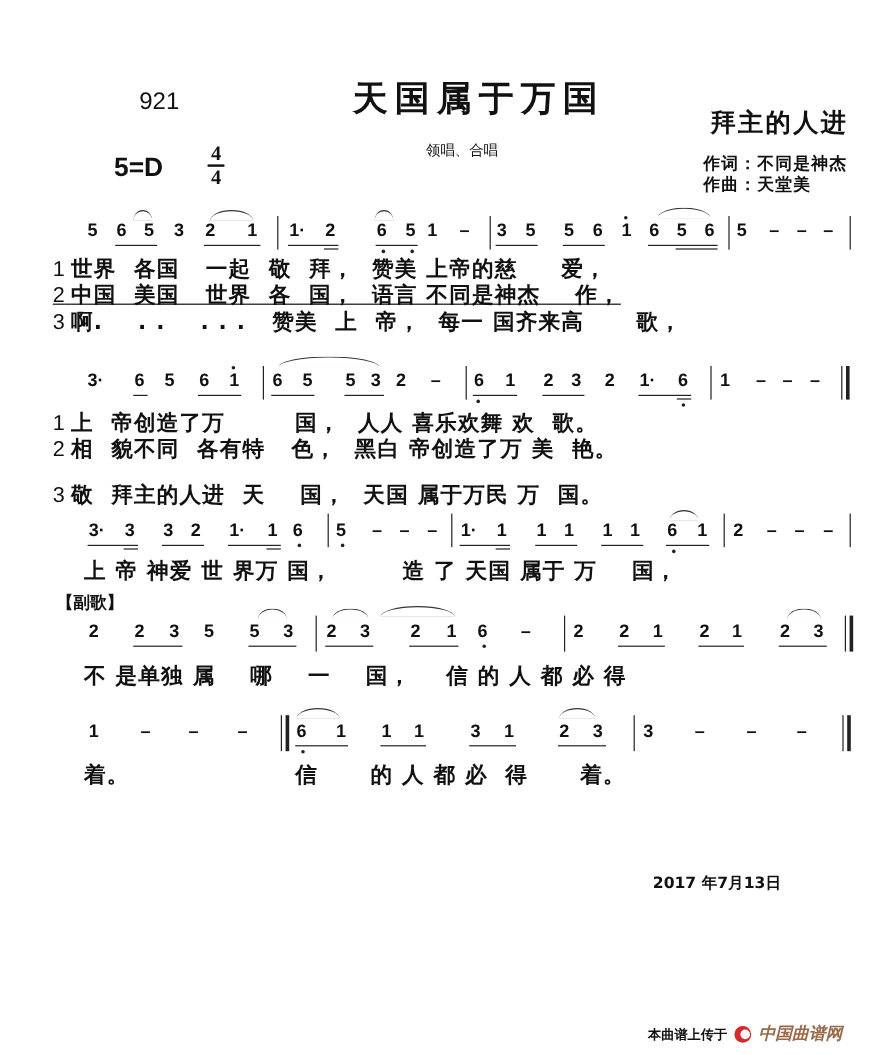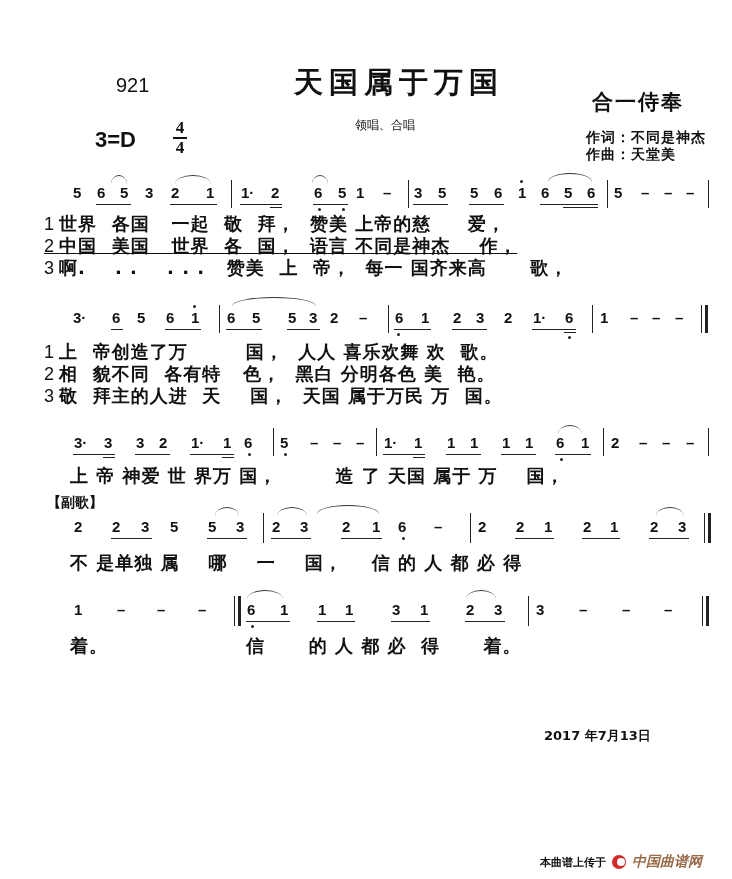--- a/index.html
+++ b/index.html
@@ -24,22 +24,22 @@
   .date{font-weight:bold;font-size:13px;}
   .footer{font-size:11px;font-weight:bold;}
   .logo{font-weight:bold;font-style:italic;font-size:14px;}
 </style>
 </head>
 <body>
 
 <div class="abs song-no" style="left:116px;top:74px;">921</div>
 <div class="abs title" style="left:294px;top:63px;">天国属于万国</div>
 <div class="abs sub" style="left:355px;top:117px;">领唱、合唱</div>
-<div class="abs perf" style="left:592px;top:88px;">合一侍奉</div>
-<div class="abs key" style="left:95px;top:127px;"><b>3=D</b></div>
+<div class="abs perf" style="left:592px;top:88px;">拜主的人进</div>
+<div class="abs key" style="left:95px;top:127px;"><b>5=D</b></div>
 <div class="abs ts" style="left:173px;top:120px;">
   <div>4</div>
   <div style="border-top:2px solid #111;width:14px;margin:1px auto;"></div>
   <div>4</div>
 </div>
 <div class="abs credit" style="left:586px;top:129px;">作词：不同是神杰</div>
 <div class="abs credit" style="left:586px;top:146px;text-align:right;">作曲：天堂美</div>
 
 <div>
   <div class="slur" style="left:111px;top:175px;width:16px;"></div>
@@ -147,23 +147,23 @@
   <span class="note" style="left:652px;top:309px;">–</span>
   <span class="note" style="left:675px;top:309px;">–</span>
   <div class="dbar" style="left:701px;top:305px;height:28px;"></div>
 
   <div class="abs" style="left:44px;top:340px;">
     <span class="lyn">1</span>
     <span class="lyr">上  帝创造了万        国，  人人 喜乐欢舞 欢  歌。</span>
   </div>
   <div class="abs" style="left:44px;top:362px;">
     <span class="lyn">2</span>
-    <span class="lyr">相  貌不同  各有特   色，  黑白 分明各色 美  艳。</span>
-  </div>
-  <div class="abs" style="left:44px;top:384px;">
+    <span class="lyr">相  貌不同  各有特   色，  黑白 帝创造了万 美  艳。</span>
+  </div>
+  <div class="abs" style="left:44px;top:400px;">
     <span class="lyn">3</span>
     <span class="lyr">敬  拜主的人进  天    国，  天国 属于万民 万  国。</span>
   </div>
 </div>
 
 <div>
   <span class="note" style="left:74px;top:434px;">3·</span>
   <span class="note" style="left:104px;top:434px;">3</span>
   <div class="ul" style="left:73px;top:454px;width:42px;"></div>
   <div class="ul" style="left:103px;top:457px;width:12px;"></div>

